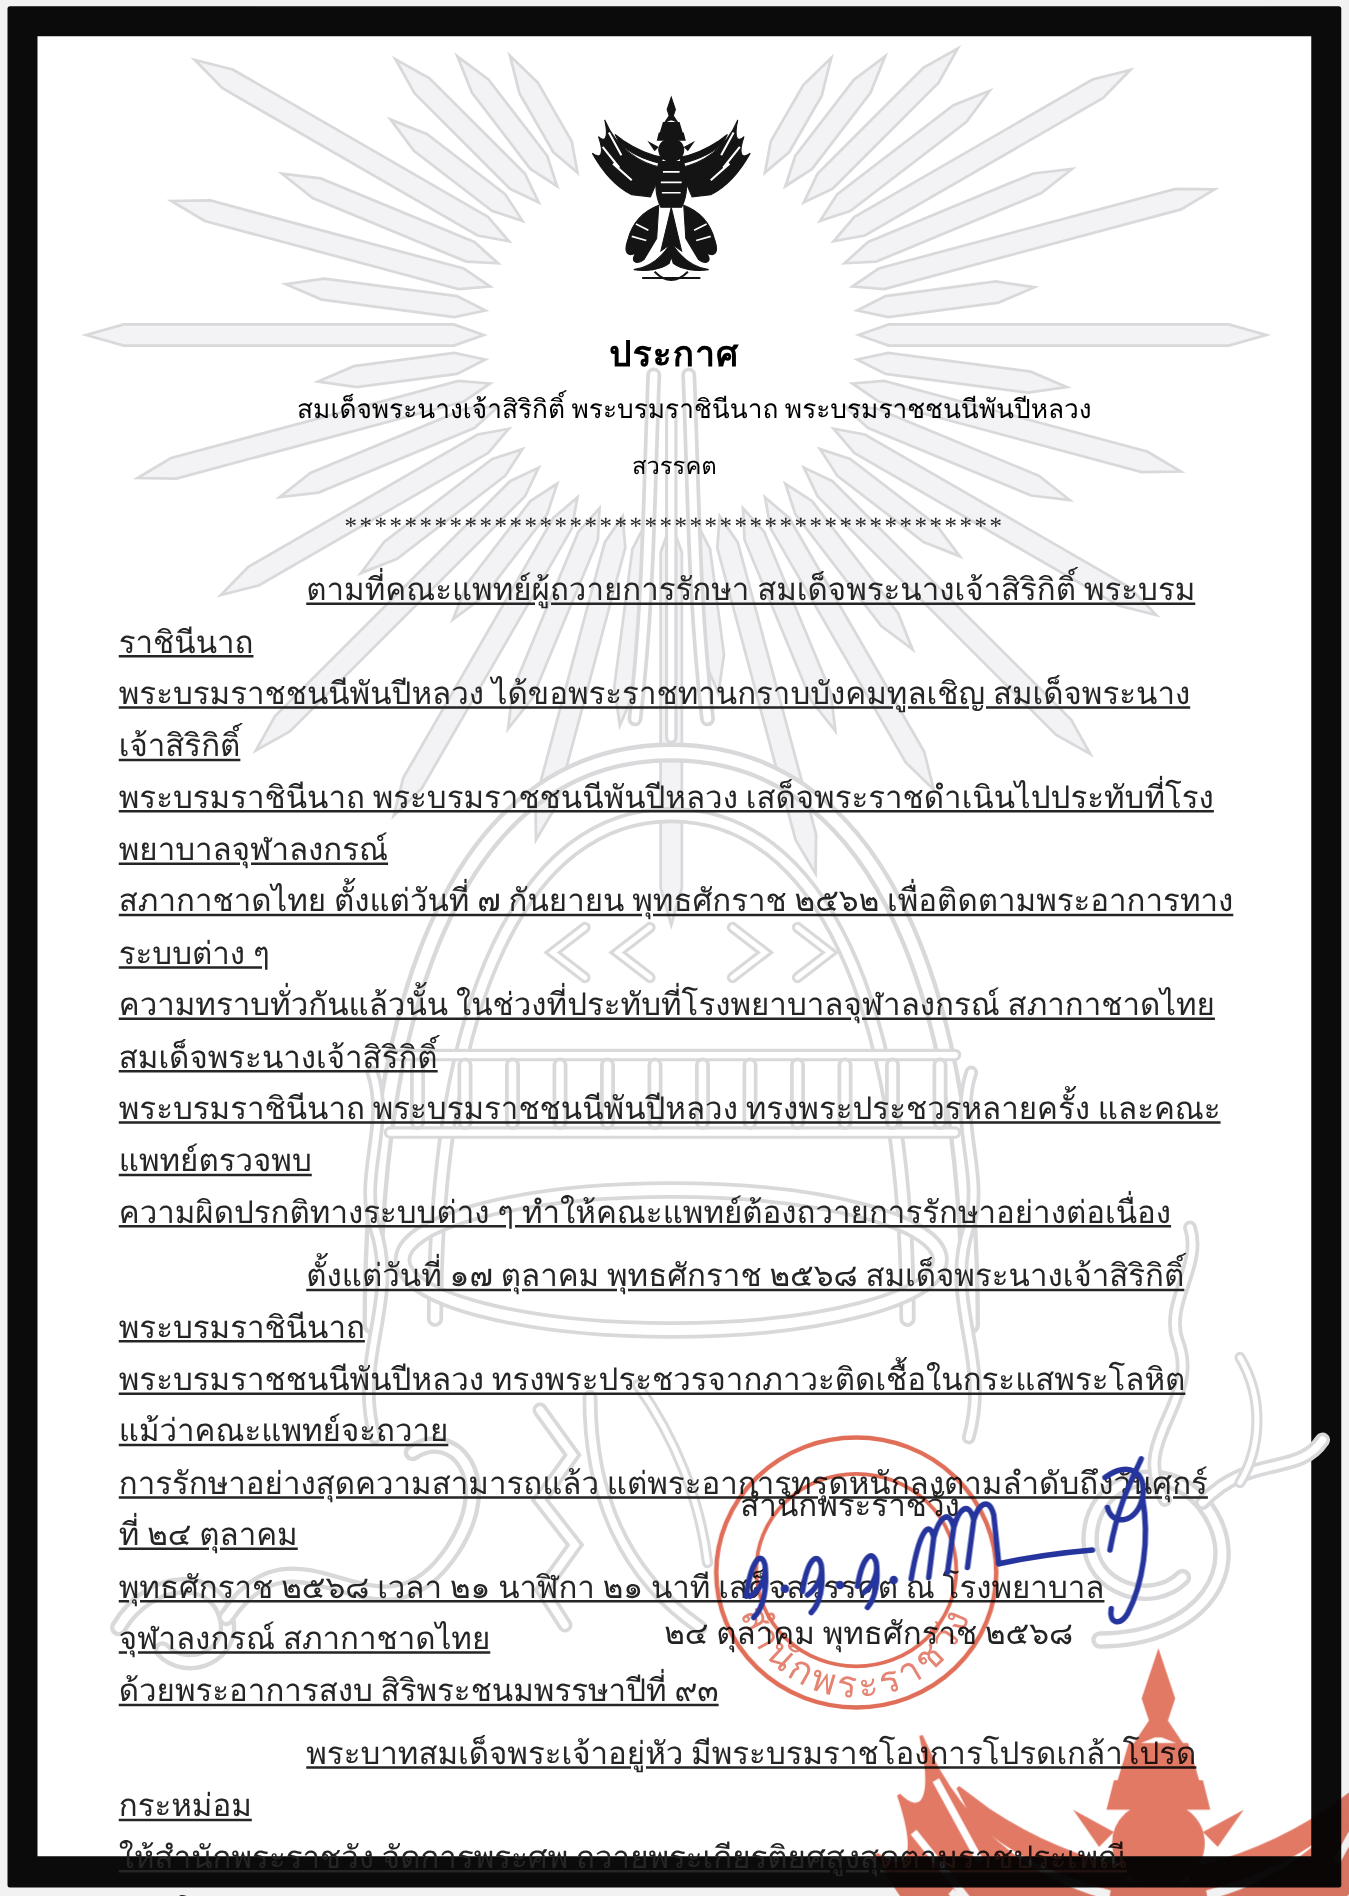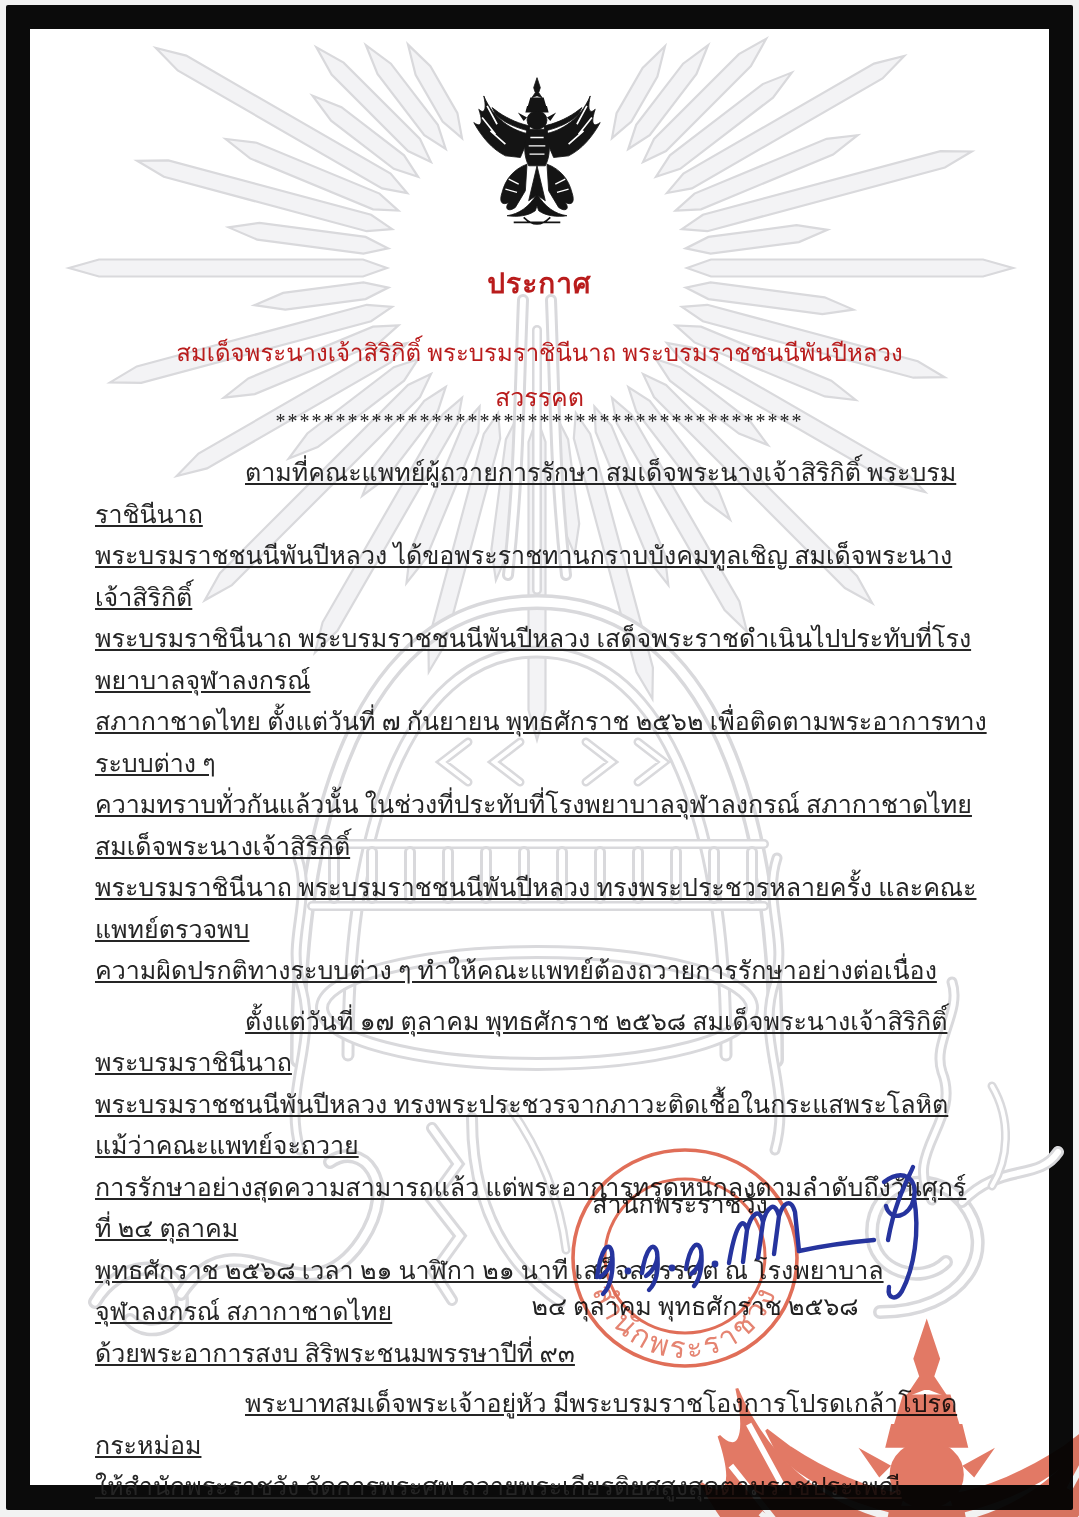--- a/index.html
+++ b/index.html
@@ -3,24 +3,24 @@
 <meta charset="utf-8">
 <style>
   html,body{margin:0;padding:0;}
   body{background:#e8e8e8;font-family:"Liberation Serif","DejaVu Serif",serif;}
   .canvas{position:relative;width:1079px;height:1517px;background:#f2f2f2;overflow:hidden;}
   .frame{position:absolute;left:6px;top:5px;right:6px;bottom:7px;background:#0b0b0b;border-radius:2px;}
   .page{position:absolute;left:30px;top:29px;right:30px;bottom:32px;background:#ffffff;}
   .wm{position:absolute;left:0;top:0;width:1079px;height:1517px;pointer-events:none;}
   .overlay{position:absolute;left:0;top:0;width:1079px;height:1517px;pointer-events:none;}
   .garuda-top{position:absolute;left:451px;top:76px;width:172px;height:158px;color:#141414;}
-  .center{position:absolute;left:30px;width:1019px;text-align:center;color:#b91c1c;}
+  .center{position:absolute;left:30px;width:1019px;text-align:center;color:#000000;}
   .heading{top:261px;font-size:28px;font-weight:600;letter-spacing:1px;}
-  .title-line{top:333px;font-size:24px;}
-  .subtitle{top:377px;font-size:25px;}
+  .title-line{top:310px;font-size:21px;padding-left:16px;}
+  .subtitle{top:357px;font-size:19px;}
   .divider{top:410px;font-size:20px;letter-spacing:2px;color:#1f1f1f;white-space:nowrap;}
   .bodytext{position:absolute;left:95px;top:452px;width:893px;font-size:25px;line-height:41.5px;color:#252525;}
   .para{margin:0 0 9px 0;white-space:pre-line;text-indent:150px;text-decoration:underline;}
   .footer-agency{position:absolute;left:560px;top:1184px;width:240px;text-align:center;font-size:25px;color:#222;}
   .footer-date{position:absolute;left:500px;top:1286px;width:390px;text-align:center;font-size:25px;color:#222;}
   .stamp-group{opacity:.88;}
   svg text{font-family:"Liberation Serif","DejaVu Serif",serif;}
 </style>
 </head>
 <body>

